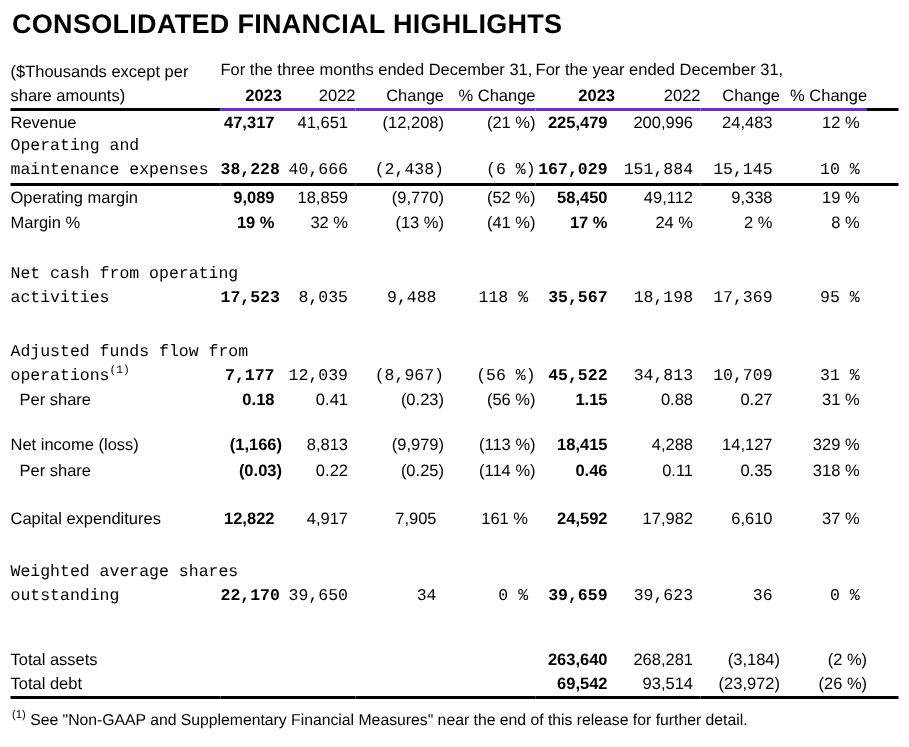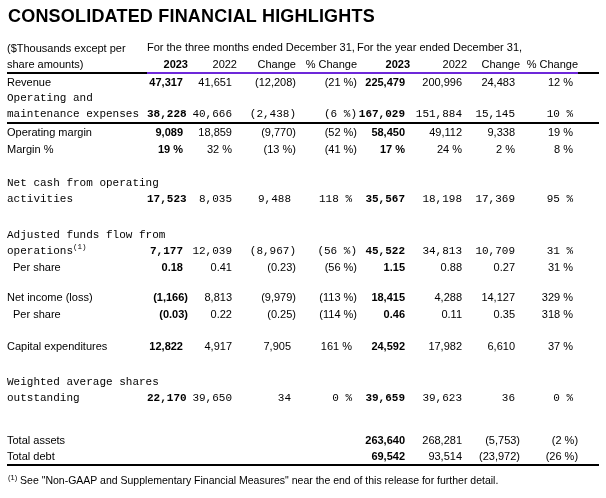--- a/index.html
+++ b/index.html
@@ -289,21 +289,21 @@
         </tr>
 
       <tr class="data h18">
         <td class="lbl">Total assets</td>
         <td class="num pp"></td>
         <td class="num pp"></td>
         <td class="num pp"></td>
         <td class="num pp"></td>
         <td class="num pp">263,640</td>
         <td class="num pp">268,281</td>
-        <td class="num">(5,753)</td>
+        <td class="num">(3,184)</td>
         <td class="num">(2 %)</td>
         <td></td>
       </tr>
 
       <tr class="data rule">
         <td class="lbl">Total debt</td>
         <td class="num pp"></td>
         <td class="num pp"></td>
         <td class="num pp"></td>
         <td class="num pp"></td>

